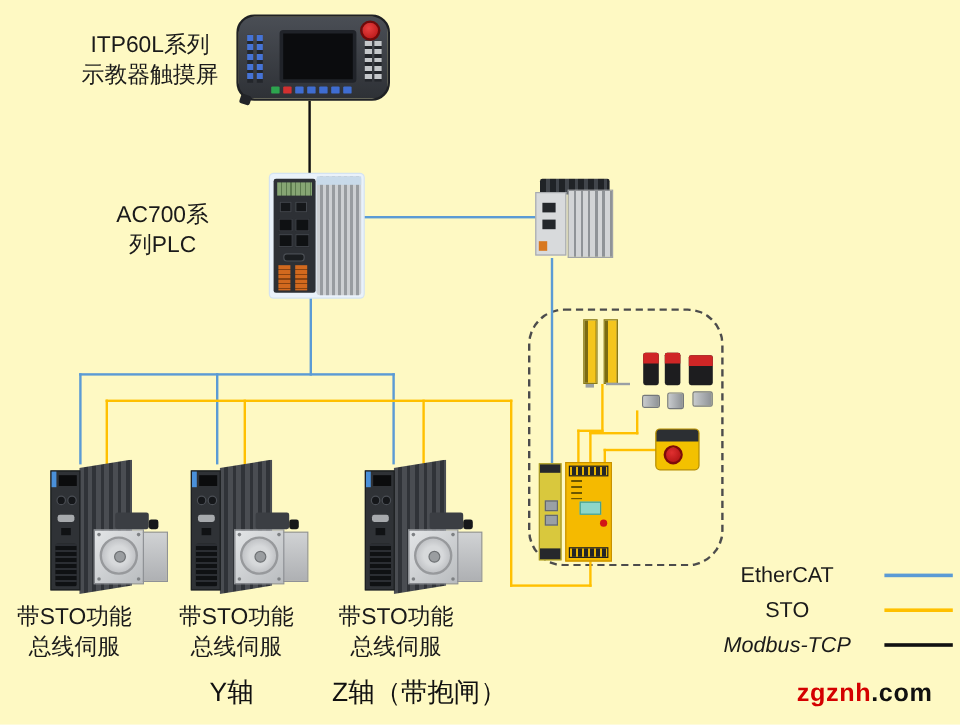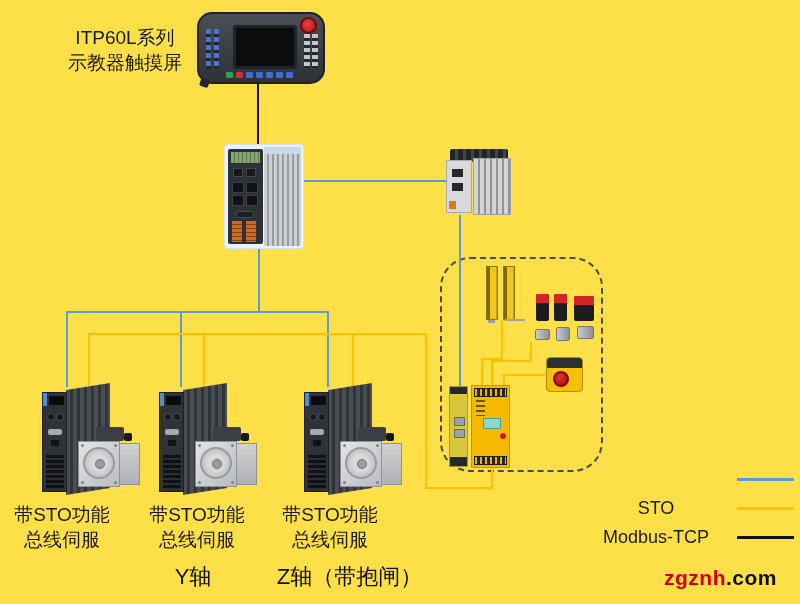--- a/index.html
+++ b/index.html
@@ -1,19 +1,19 @@
 <!DOCTYPE html>
 <html><head>
 <meta charset="utf-8">
 <style>
   * { box-sizing: border-box; margin: 0; padding: 0; }
   html,body { background:#ffffff; }
   #canvas {
     position: relative; width: 800px; height: 604px; overflow: hidden;
-    background: #fde047;
+    background: #fef9c3;
     font-family: "Liberation Sans", sans-serif;
   }
   .abs { position: absolute; }
   .line { position: absolute; }
   .c-b { background: #5B9BD5; }
   .c-y { background: #FFC000; }
   .c-k { background: #111111; }
 
   .lbl {
     position: absolute; color: #1a1a1a; font-size: 19px; line-height: 1.3;
@@ -208,20 +208,22 @@
         </div>
       <div class="plc-dsub"></div>
       <div class="plc-term">
           <i></i>
           <i></i>
         </div>
     </div>
     <div class="plc-hs"></div>
     <div class="plc-cap"></div>
   </div>
+  <div class="lbl" style="left:88px;top:168px;width:95px;">AC700系
+列PLC</div>
 
   <div class="abs" style="left:446px;top:149px;width:66px;height:66px;">
     <div class="gl20-top"></div>
     <div class="gl20-left">
       <i class="p1"></i>
         <i class="p2"></i>
         <b></b>
     </div>
     <div class="gl20-right"></div>
   </div>
@@ -330,25 +332,26 @@
   <div class="lbl" style="left:2px;top:503px;width:120px;">带STO功能
 总线伺服</div>
   <div class="lbl" style="left:137px;top:503px;width:120px;">带STO功能
 总线伺服</div>
   <div class="lbl" style="left:270px;top:503px;width:120px;">带STO功能
 总线伺服</div>
 
   <div class="axis-lbl" style="left:143px;top:562px;width:100px;">Y轴</div>
   <div class="axis-lbl" style="left:262px;top:562px;width:175px;">Z轴（带抱闸）</div>
 
+  <div class="legend-lbl" style="left:592px;top:469px;">EtherCAT</div>
   <div class="legend-line c-b" style="left:737px;top:478px;"></div>
 
   <div class="legend-lbl" style="left:592px;top:498px;">STO</div>
   <div class="legend-line c-y" style="left:737px;top:507px;"></div>
 
-  <div class="legend-lbl" style="left:592px;top:527px;">Modbus-TCP</div>
+  <div class="legend-lbl" style="left:592px;top:527px;font-style:italic;">Modbus-TCP</div>
   <div class="legend-line c-k" style="left:737px;top:536px;"></div>
 
   <div class="watermark">
     <span class="wm-red">zgznh</span><span class="wm-blk">.com</span>
   </div>
 
 </div>
 
 </body></html>

